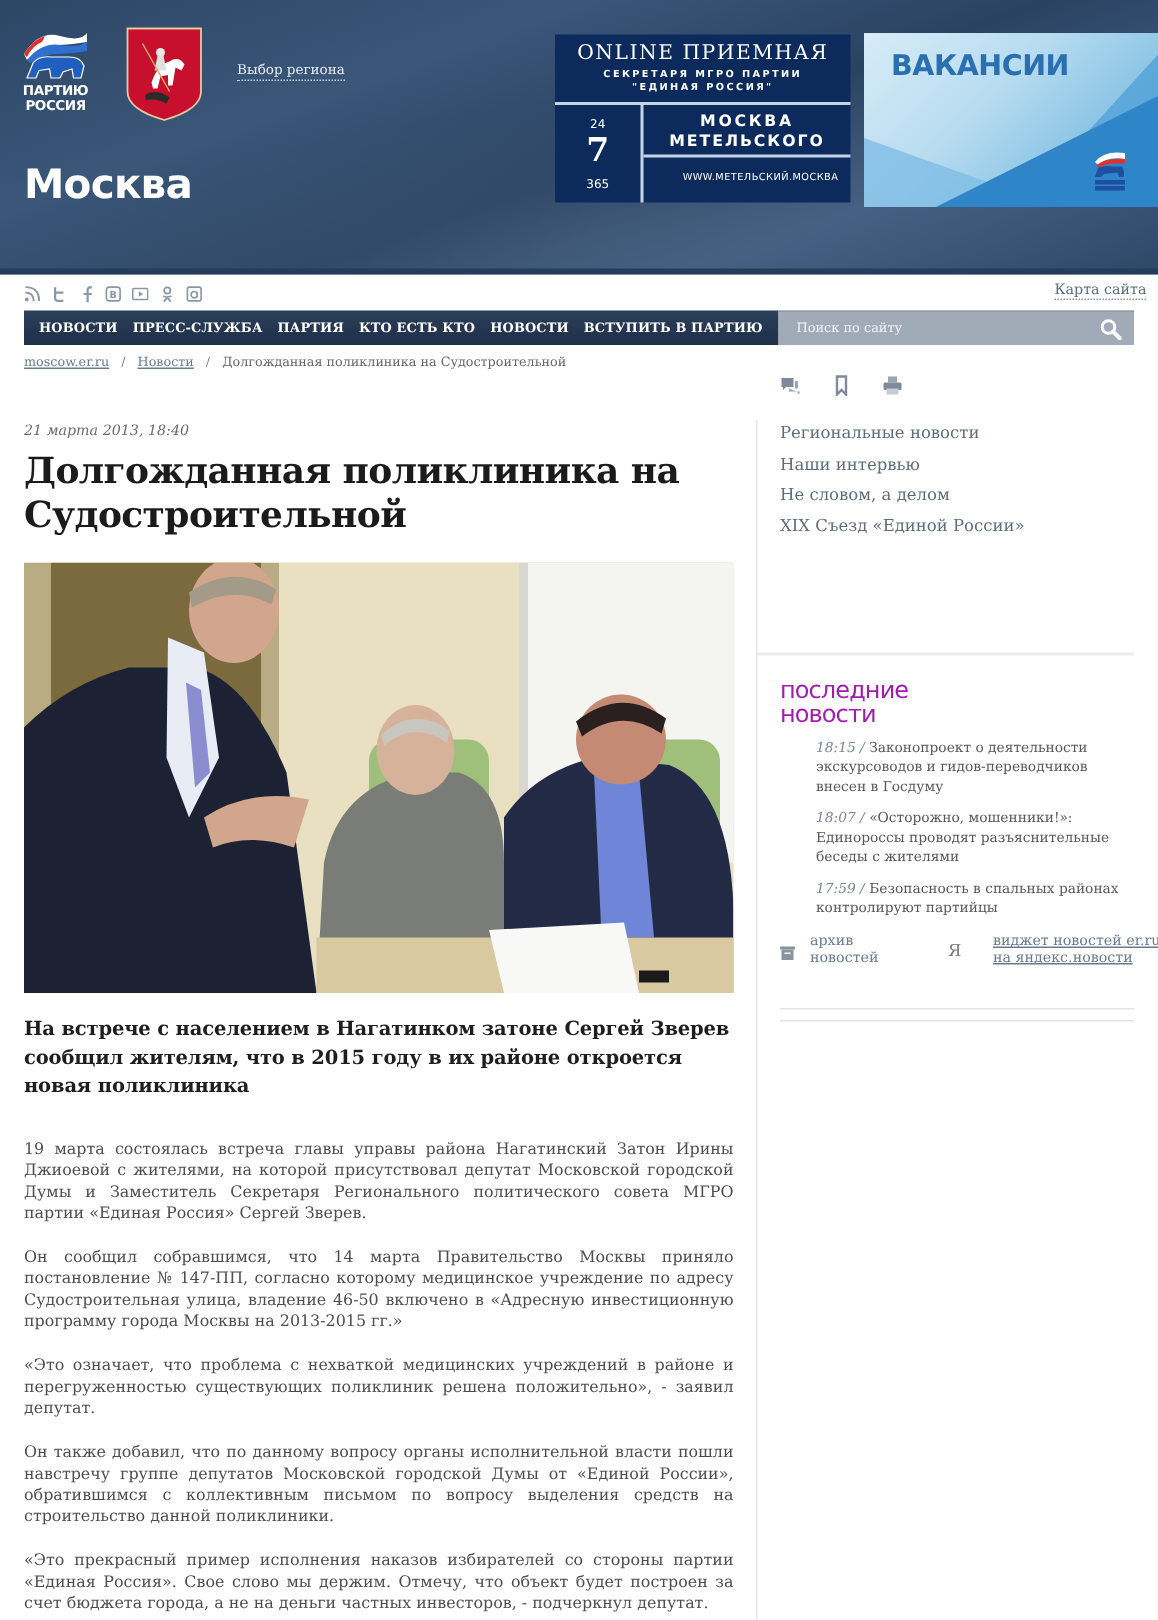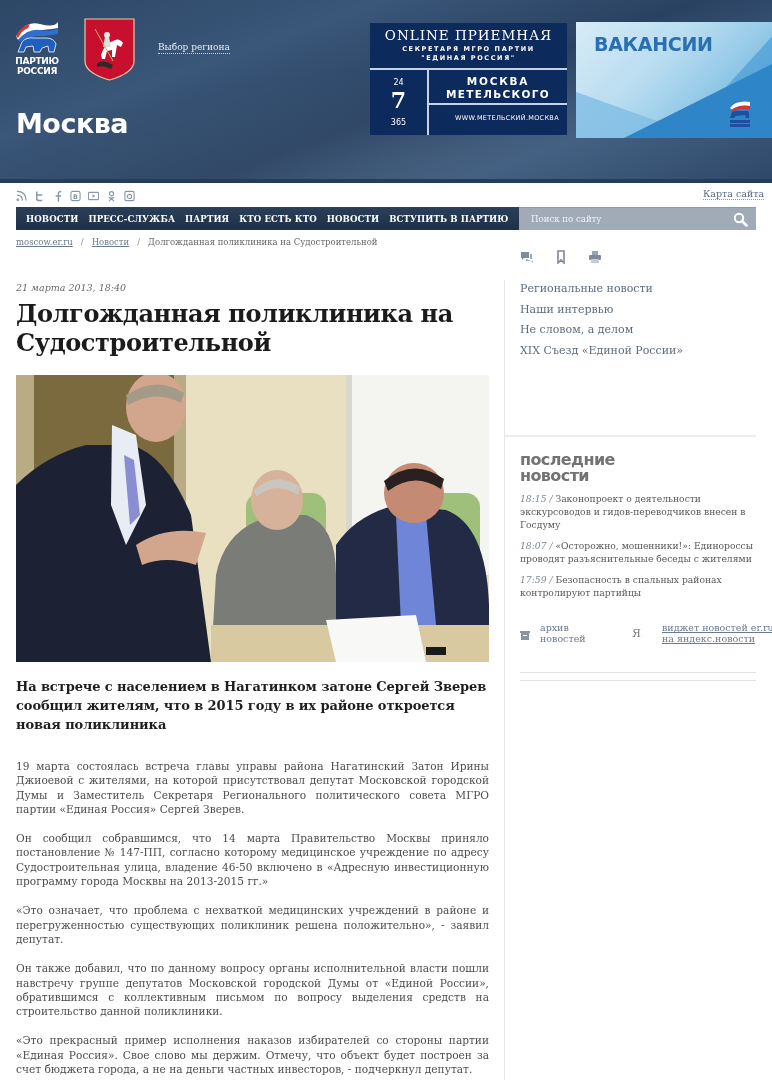--- a/index.html
+++ b/index.html
@@ -126,25 +126,25 @@
   .body-text p {
     font-size: 10.6px; line-height: 14.3px; color: #4d4d4d; text-align: justify; margin-bottom: 15px;
   }
 
   
   .vdivider { position: absolute; left: 504px; top: 280px; width: 1px; height: 800px; background: #e6e6e6; }
   .side-links { position: absolute; left: 520px; top: 279px; }
   .side-links .l { font-size: 11px; color: #5d6b7c; line-height: 20.7px; white-space: nowrap; }
   .side-hr { position: absolute; left: 505px; top: 435px; width: 251px; height: 2px; background: #ececec; }
   .latest-title {
-    position: absolute; left: 520px; top: 452px; font-family: "DejaVu Sans", sans-serif; font-weight: bold;
-    font-size: 16px; line-height: 16px; color: #737373; letter-spacing: -0.6px;
+    position: absolute; left: 520px; top: 452px; font-family: "DejaVu Sans", sans-serif; font-weight: normal;
+    font-size: 16px; line-height: 16px; color: #a21caf; letter-spacing: -0.6px;
   }
   .latest { position: absolute; left: 520px; top: 492px; width: 236px; }
-  .latest .it { font-size: 9.2px; line-height: 13px; color: #585858; margin-bottom: 8px; }
+  .latest .it { font-size: 9.2px; line-height: 13px; color: #585858; margin-bottom: 8px; margin-left: 24px; }
   .latest .tm { font-style: italic; color: #7c8796; }
   .side-actions { position: absolute; left: 520px; top: 622px; width: 236px; height: 26px; }
   .side-actions .a1ic { position: absolute; left: 0; top: 8px; width: 10px; height: 10px; }
   .side-actions .a1 { position: absolute; left: 20px; top: 0; font-size: 9.5px; line-height: 11px; color: #6a7a8e; width: 60px; }
   .side-actions .a2ic { position: absolute; left: 112px; top: 5px; font-size: 11px; color: #7a7a7a; font-family: "DejaVu Serif", serif; }
   .side-actions .a2 { position: absolute; left: 142px; top: 0; font-size: 9.5px; line-height: 11px; color: #6a7a8e; text-decoration: underline; width: 112px; }
   .side-hr2 { position: absolute; left: 520px; top: 672px; width: 236px; height: 1px; background: #e3e3e3; }
   .side-hr3 { position: absolute; left: 520px; top: 680px; width: 236px; height: 1px; background: #e3e3e3; }
 </style>
 </head>

